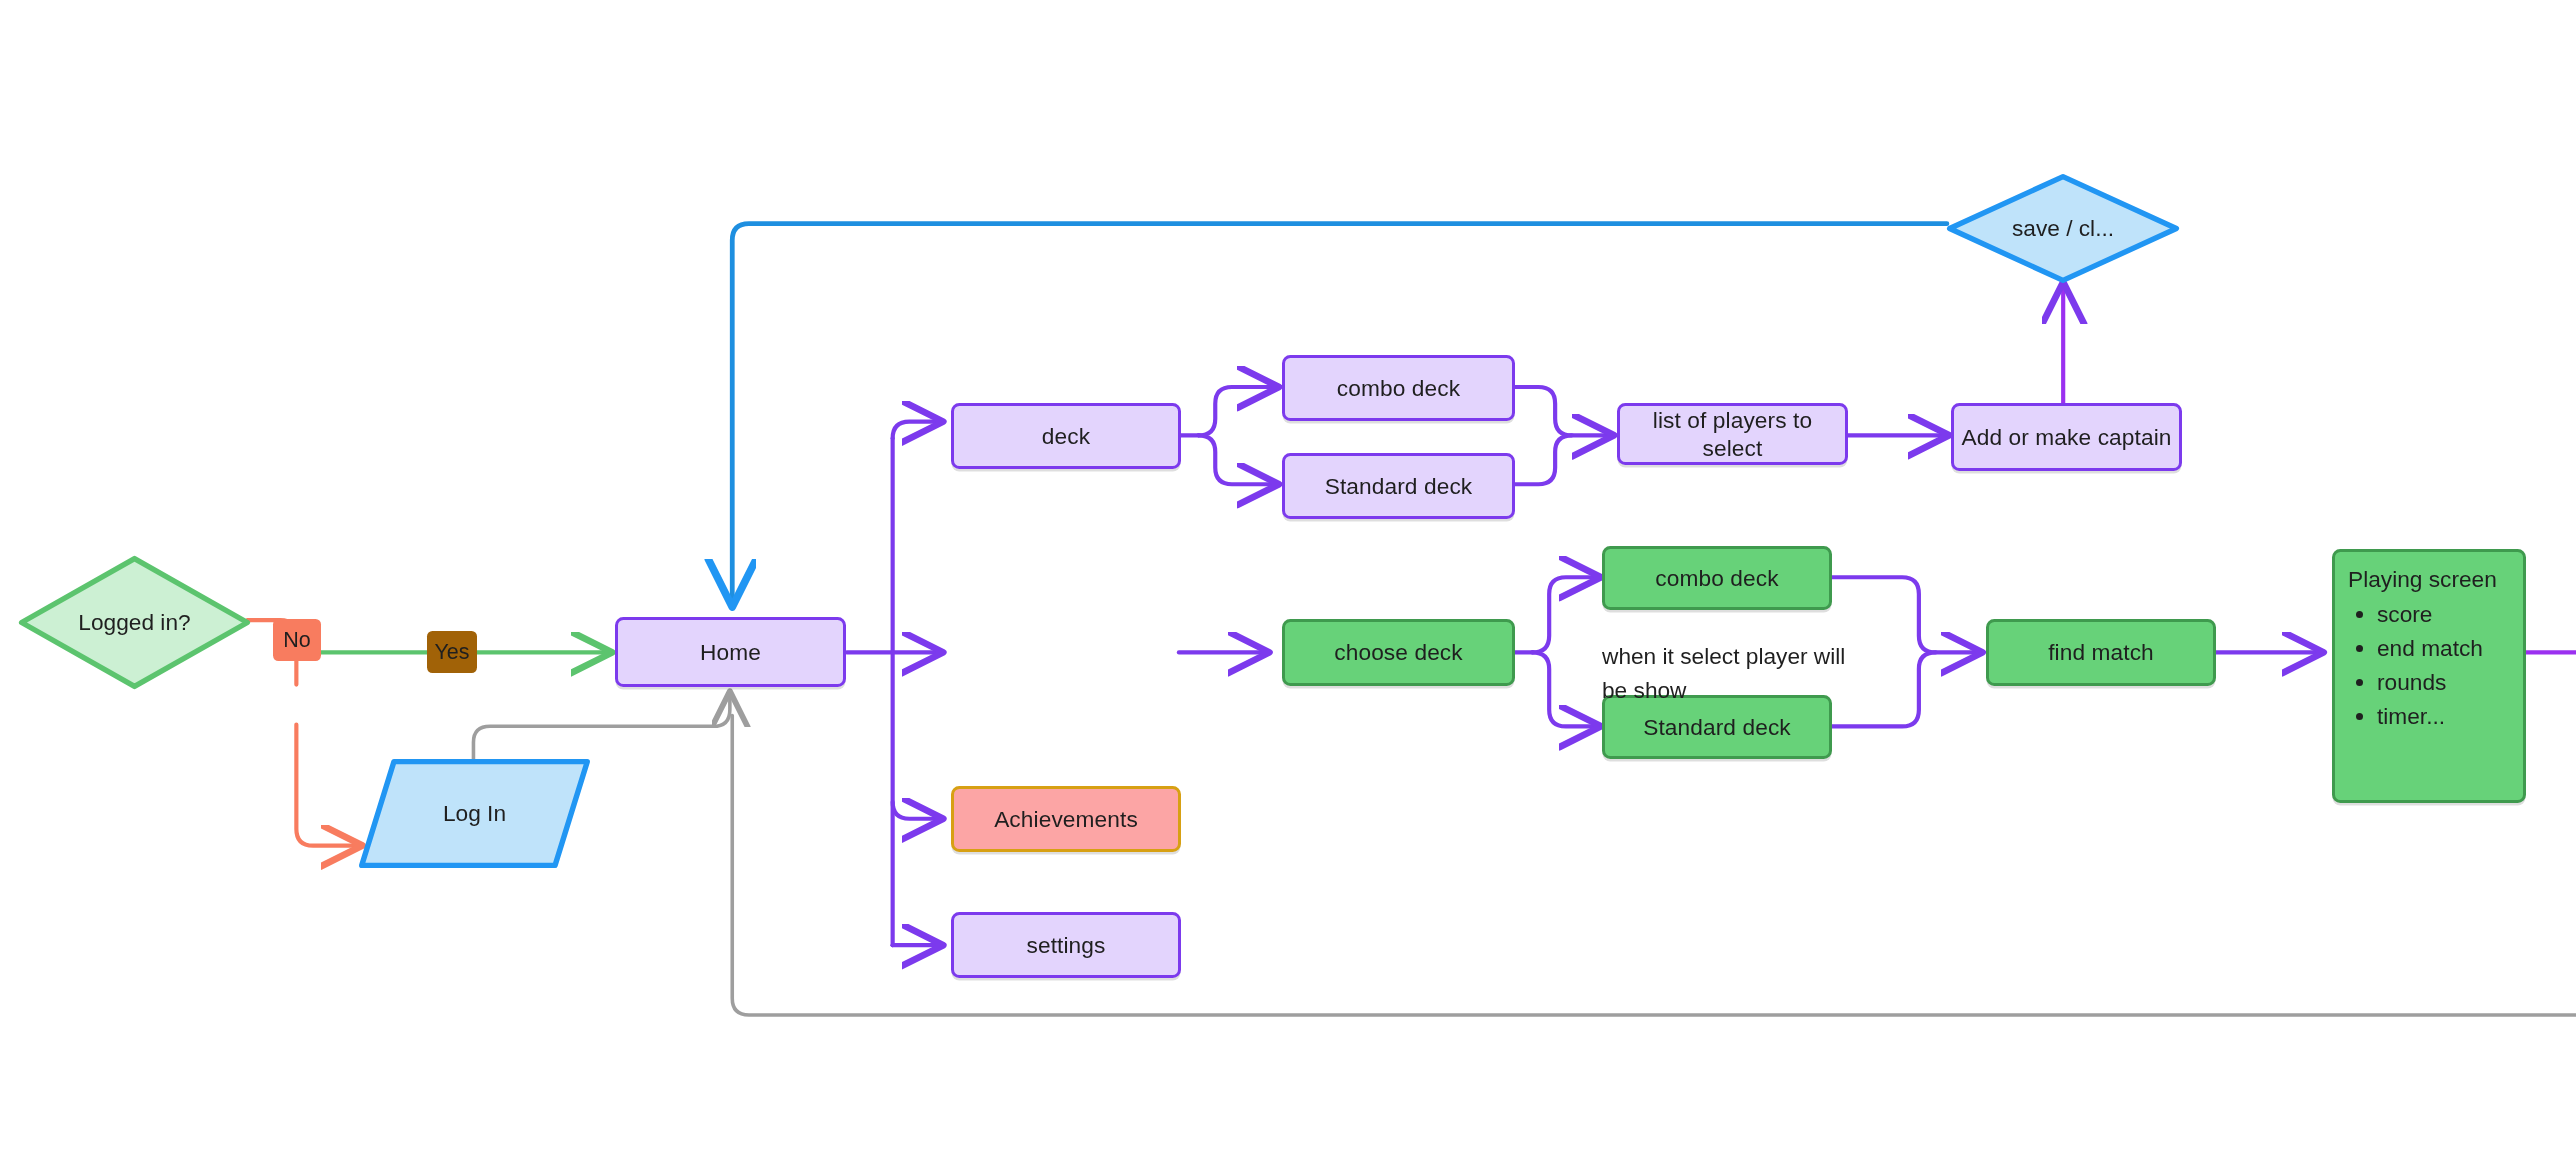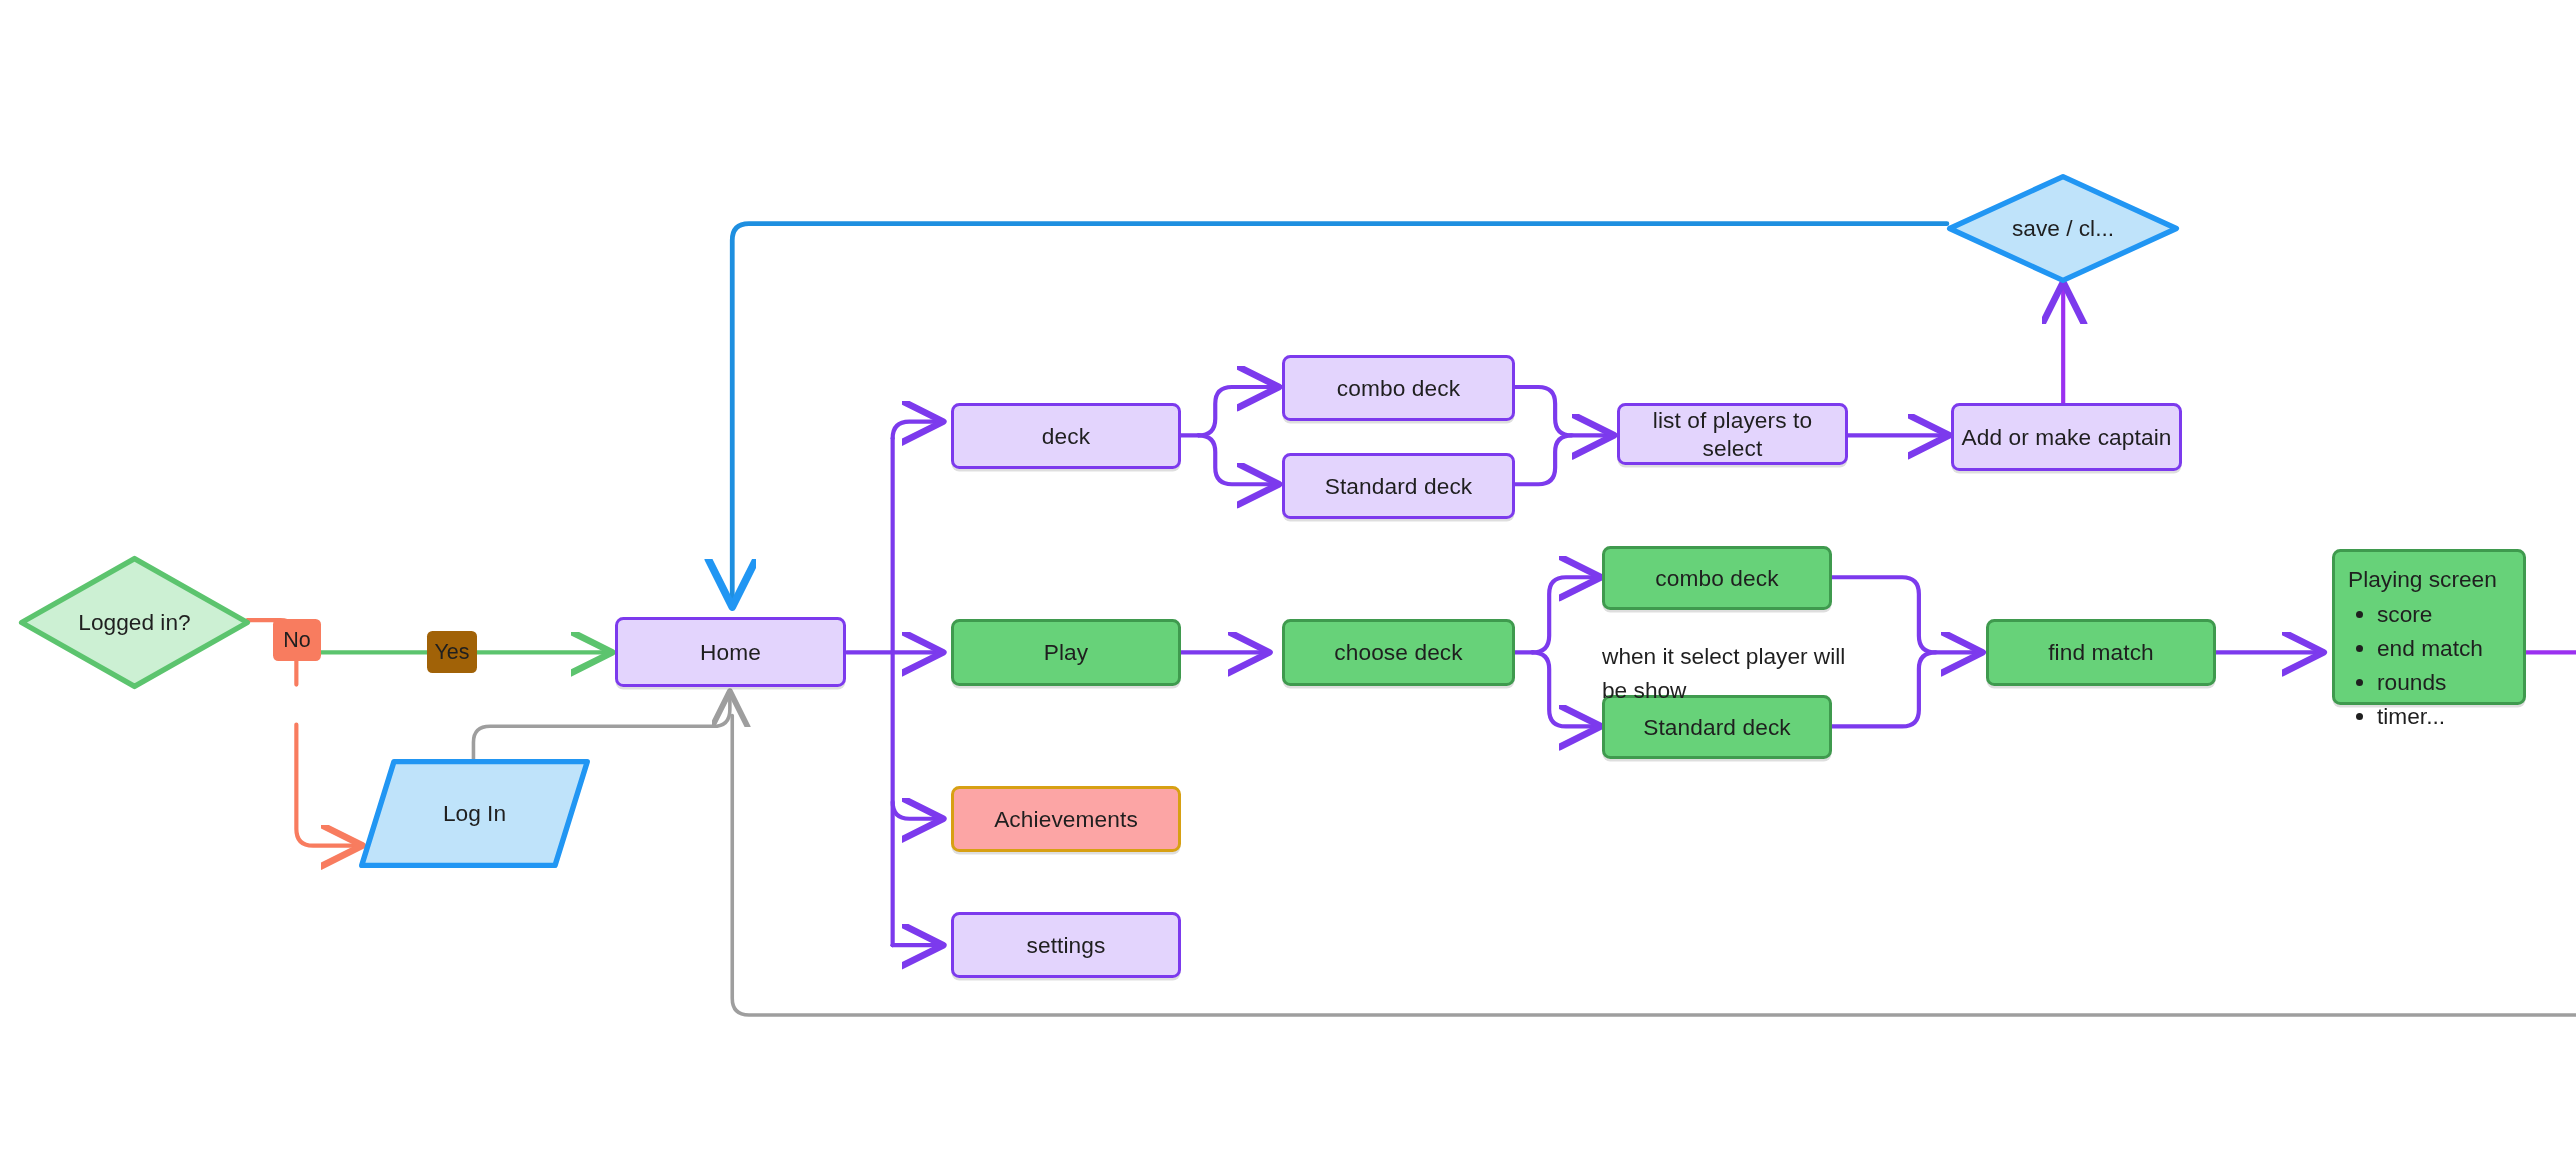--- a/index.html
+++ b/index.html
@@ -272,23 +272,20 @@
     <span>Add or make captain</span>
   </div>
 
   <div class="diamond" style="left:1946px; top:173px; width:234px; height:111px;">
     <svg class="dshape" viewBox="0 0 392 186">
       <polygon points="196,6 386,93 196,180 6,93" fill="#BFE3FA" stroke="#2196F3" stroke-width="9" stroke-linejoin="round"></polygon>
     </svg>
     <span class="dlabel">save / cl...</span>
   </div>
 
-  <div class="node box green" style="left:951px; top:619px; width:230px; height:67px;">
-    <span>Play</span>
-  </div>
 
   <div class="node box green" style="left:1282px; top:619px; width:233px; height:67px;">
     <span>choose deck</span>
   </div>
 
   <div class="node box green" style="left:1602px; top:546px; width:230px; height:64px;">
     <span>combo deck</span>
   </div>
 
   <div class="node box green" style="left:1602px; top:695px; width:230px; height:64px;">
@@ -296,21 +293,21 @@
   </div>
 
   <div class="annotation" style="left:1602px; top:639px; width:268px;">
     <span>when it select player will be show</span>
   </div>
 
   <div class="node box green" style="left:1986px; top:619px; width:230px; height:67px;">
     <span>find match</span>
   </div>
 
-  <div class="listnode" style="left:2332px; top:549px; width:194px; height:156px;">
+  <div class="listnode" style="left:2332px; top:549px; width:194px; height:254px;">
     <div class="lntitle">Playing screen</div>
     <ul>
       <li>score</li>
       <li>end match</li>
       <li>rounds</li>
       <li>timer...</li>
     </ul>
   </div>
 
   <div class="node box amber" style="left:951px; top:786px; width:230px; height:66px;">

